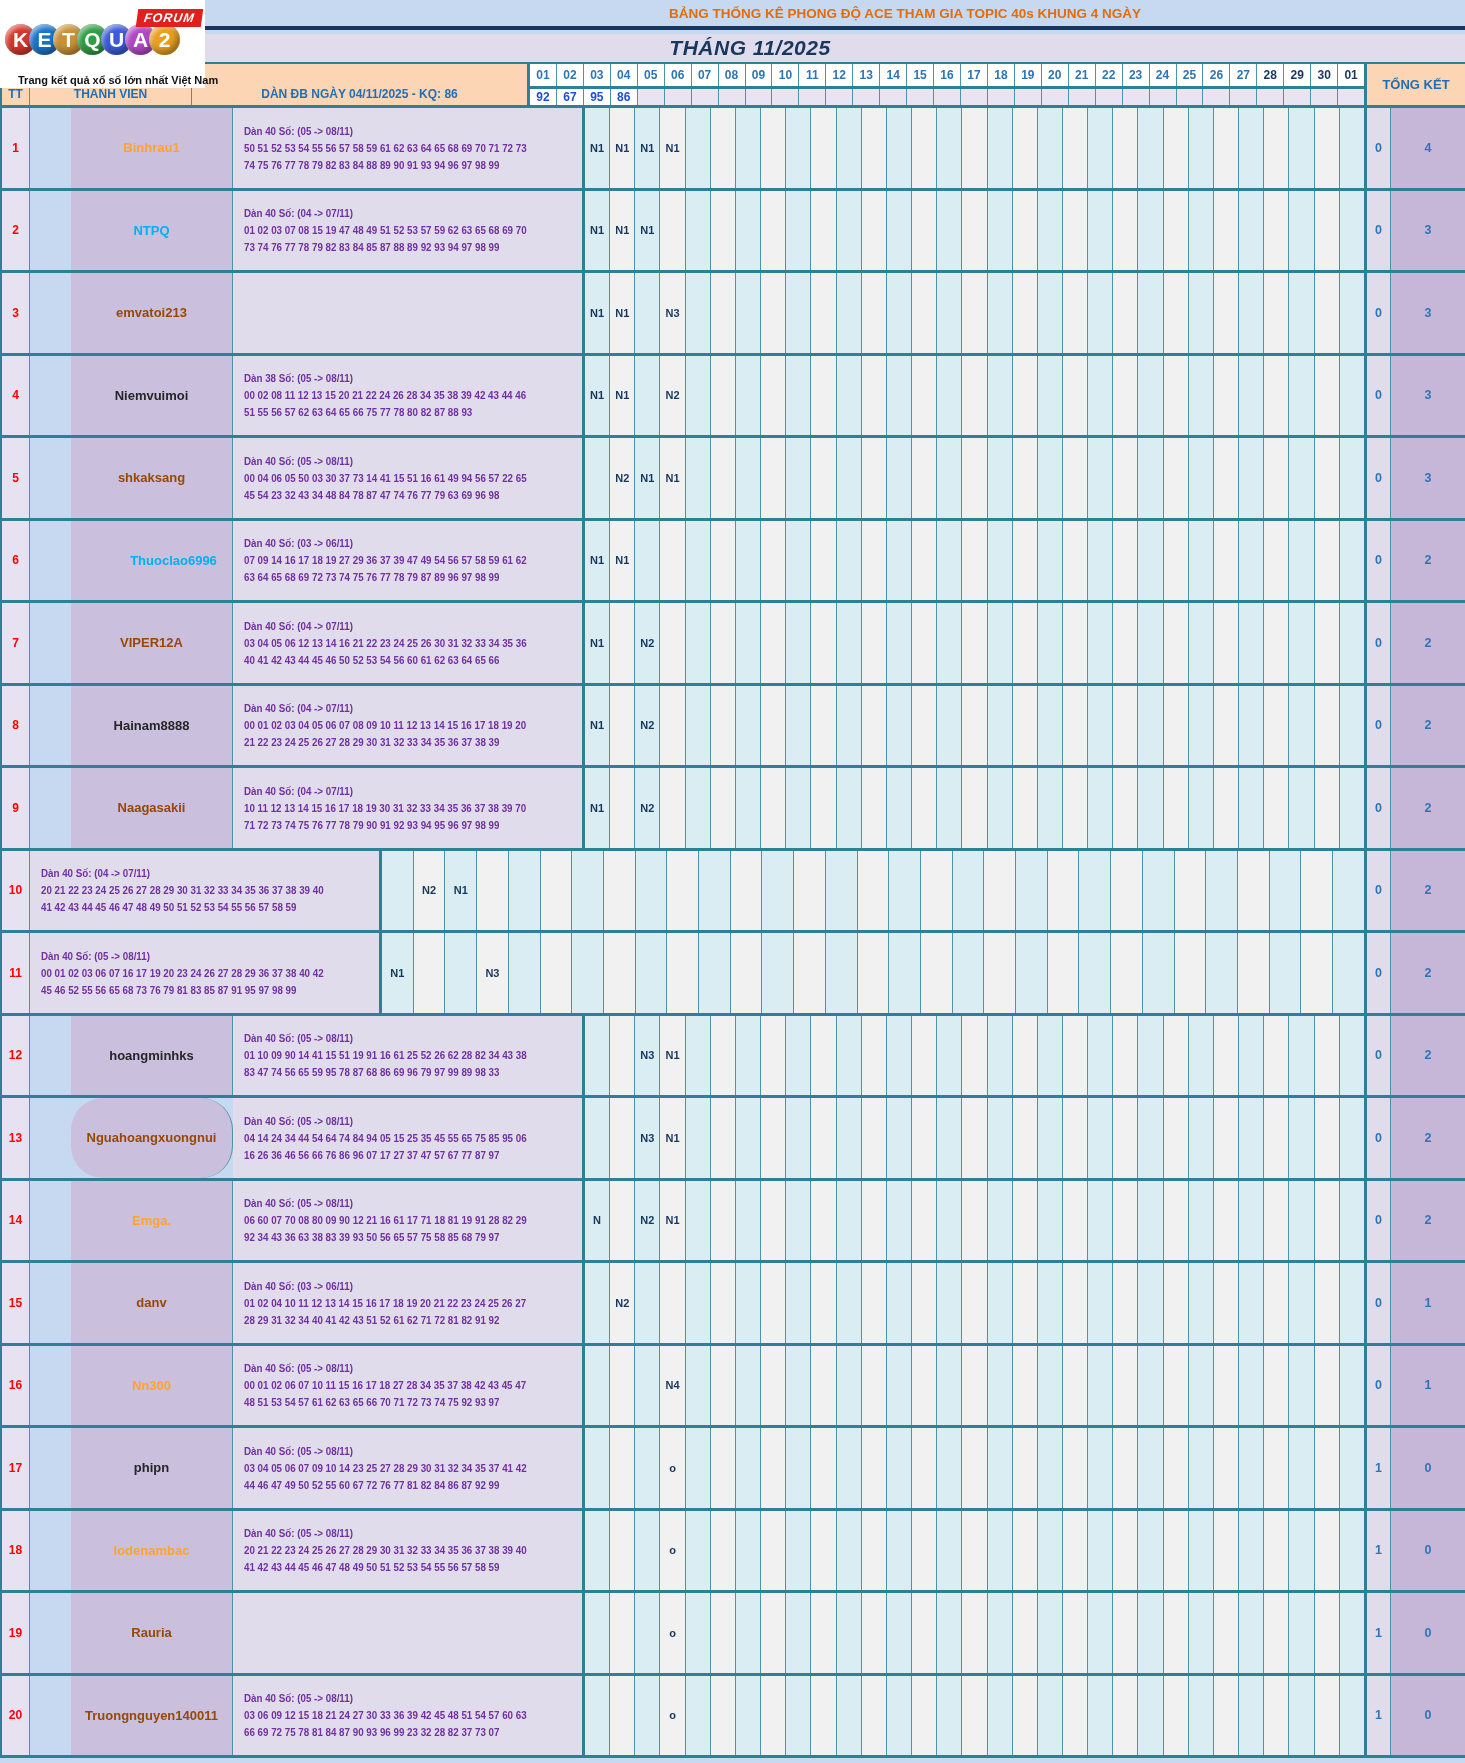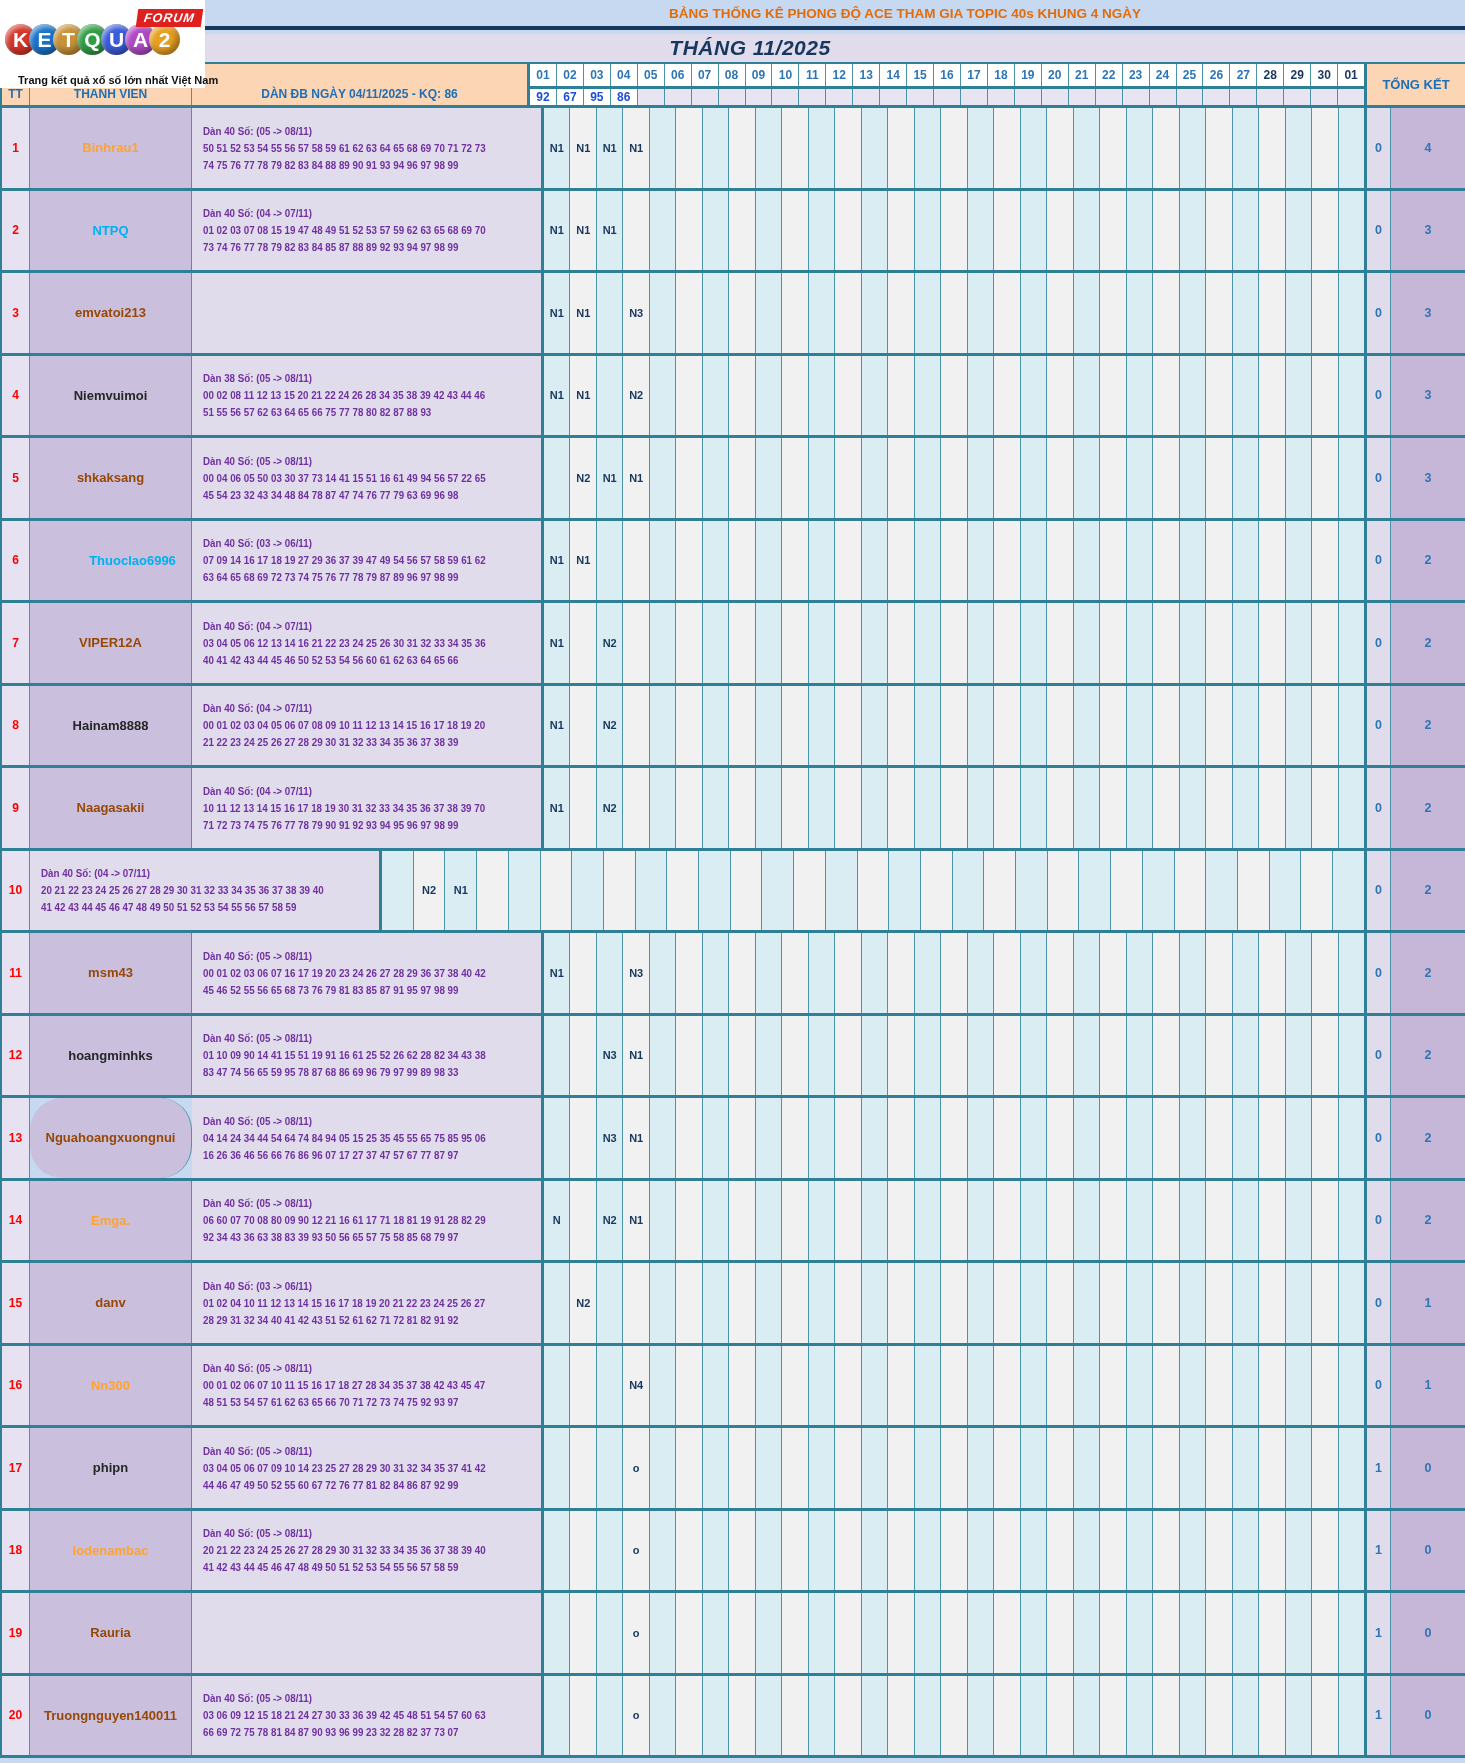--- a/index.html
+++ b/index.html
@@ -43,21 +43,21 @@
   .kq-c{flex:1;background:#e9e4f2;color:#1d4ed8;font-weight:bold;font-size:12px;display:flex;
         align-items:center;justify-content:center;border-right:1px solid #4a93a8;box-sizing:border-box;}
   .kq-c.has{background:#ffffff;}
   .kq-c:last-child{border-right:3px solid #2f7f96;}
   .th-sum{width:98px;align-items:center;padding-bottom:0;font-size:13px;}
 
   .tbody{display:flex;flex-direction:column;height:1650px;border-left:2px solid #2f7f96;box-sizing:border-box;}
   .row{display:flex;flex:1;border-bottom:3px solid #2f7f96;box-sizing:border-box;}
   .cell{box-sizing:border-box;display:flex;align-items:center;justify-content:center;}
   .c-tt{width:28px;background:#e7e2f1;color:#ff0000;font-weight:bold;font-size:12px;border-right:1px solid #4a93a8;}
-  .c-name{width:162px;background:#cac0de;font-weight:bold;font-size:13px;border-right:1px solid #4a93a8;text-align:center;}
+  .c-name{width:162px;background:#cac0de;font-weight:bold;font-size:13px;border-right:1px solid #4a93a8;text-align:center;margin-left:41px;}
   .c-dan{width:338px;background:#e1dcec;border-right:3px solid #2f7f96;display:flex;flex-direction:column;
          justify-content:center;align-items:flex-start;gap:5px;padding-left:11px;overflow:hidden;}
   .dan-line{color:#7030a0;font-weight:bold;font-size:11.5px;white-space:nowrap;transform:scaleX(.85);transform-origin:0 50%;}
   .c-days{flex:1;display:flex;}
   .c-day{flex:1;border-right:1px solid #4a93a8;display:flex;align-items:center;justify-content:center;
          color:#17375e;font-weight:bold;font-size:11px;box-sizing:border-box;}
   .c-day.odd{background:#d9edf2;}
   .c-day.even{background:#f1f1f1;}
   .c-day:last-child{border-right:3px solid #2f7f96;}
   .c-sum1{width:24px;background:#e1dcec;color:#2e75b6;font-weight:bold;font-size:12.5px;border-right:1px solid #4a93a8;}
@@ -596,21 +596,20 @@
             <div class="c-day even"></div>
             <div class="c-day odd"></div>
             <div class="c-day even"></div>
             <div class="c-day odd"></div>
           </div>
           <div class="cell c-sum1">0</div>
           <div class="cell c-sum2">2</div>
         </div>
         <div class="row">
           <div class="cell c-tt">11</div>
-          <div class="cell c-name" style="color: rgb(151, 71, 6);">msm43</div>
           <div class="c-dan">
             <div class="dan-line">Dàn 40 Số: (05 -&gt; 08/11)</div>
             <div class="dan-line">00 01 02 03 06 07 16 17 19 20 23 24 26 27 28 29 36 37 38 40 42</div>
             <div class="dan-line">45 46 52 55 56 65 68 73 76 79 81 83 85 87 91 95 97 98 99</div>
           </div>
           <div class="c-days">
             <div class="c-day odd">N1</div>
             <div class="c-day even"></div>
             <div class="c-day odd"></div>
             <div class="c-day even">N3</div>

